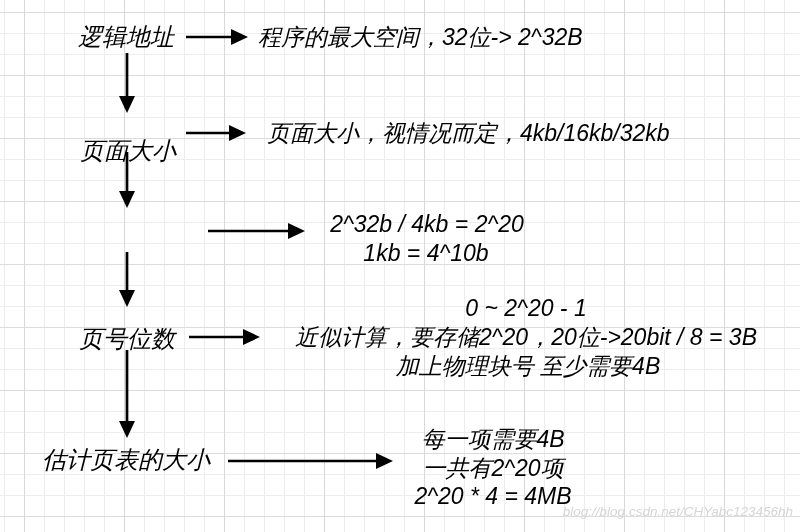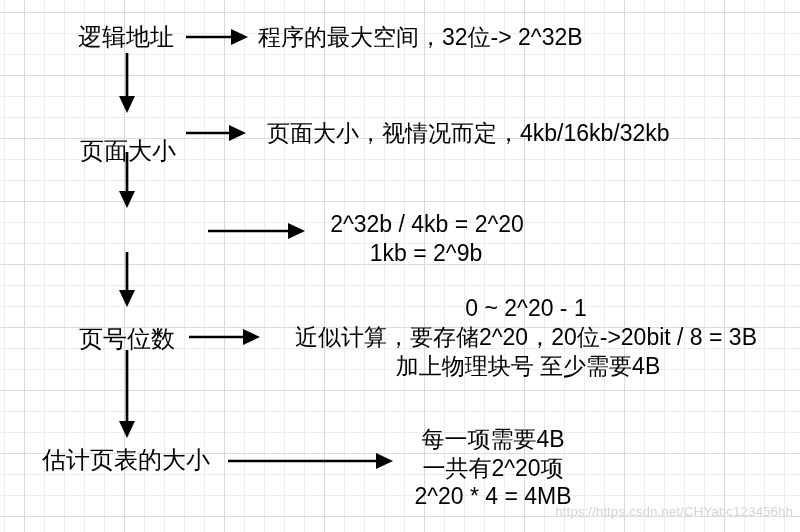--- a/index.html
+++ b/index.html
@@ -8,20 +8,21 @@
     background-color:#ffffff;
     background-image:
       linear-gradient(to right,#d9d9d9 1px,transparent 1px),
       linear-gradient(to bottom,#dcdcdc 1px,transparent 1px),
       linear-gradient(to right,#ededed 1px,transparent 1px),
       linear-gradient(to bottom,#ededed 1px,transparent 1px);
     background-size:100px 100%,100% 63px,20px 100%,100% 21px;
     background-position:24px 0,0 12px,4px 0,0 12px;
     font-family:"Liberation Sans","DejaVu Sans",sans-serif;
     color:#000;
+    font-style:italic;
   }
   .txt{position:absolute;white-space:nowrap;font-size:23px;line-height:24px;height:24px;}
   .lbl{font-size:24px;}
   .ctr{transform:translateX(-50%);}
   .arrows{position:absolute;left:0;top:0;pointer-events:none;}
   .watermark{position:absolute;right:7px;top:504px;font-size:13.5px;line-height:16px;color:#d5d5da;white-space:nowrap;}
 </style>
 </head>
 <body>
 
@@ -70,27 +71,27 @@
     </g>
   </svg>
 
   <div class="txt lbl" style="left:78px;top:25px">逻辑地址</div>
   <div class="txt" style="left:258px;top:25px">程序的最大空间，32位-&gt; 2^32B</div>
 
   <div class="txt lbl" style="left:80px;top:139px">页面大小</div>
   <div class="txt" style="left:267px;top:121px">页面大小，视情况而定，4kb/16kb/32kb</div>
 
   <div class="txt ctr" style="left:427px;top:212px">2^32b / 4kb = 2^20</div>
-  <div class="txt ctr" style="left:426px;top:241px">1kb = 2^9b</div>
+  <div class="txt ctr" style="left:426px;top:241px">1kb = 4^10b</div>
 
   <div class="txt lbl" style="left:79px;top:327px">页号位数</div>
   <div class="txt ctr" style="left:526px;top:296px">0 ~ 2^20 - 1</div>
   <div class="txt ctr" style="left:526px;top:325px">近似计算，要存储2^20，20位-&gt;20bit / 8 = 3B</div>
   <div class="txt ctr" style="left:528px;top:354px">加上物理块号 至少需要4B</div>
 
   <div class="txt lbl" style="left:42px;top:448px">估计页表的大小</div>
   <div class="txt ctr" style="left:493px;top:427px">每一项需要4B</div>
   <div class="txt ctr" style="left:493px;top:456px">一共有2^20项</div>
   <div class="txt ctr" style="left:493px;top:484px">2^20 * 4 = 4MB</div>
 
-  <div class="watermark">https://https.csdn.net/CHYabc123456hh</div>
+  <div class="watermark">blog://blog.csdn.net/CHYabc123456hh</div>
 
 </div>
 
 </body></html>

